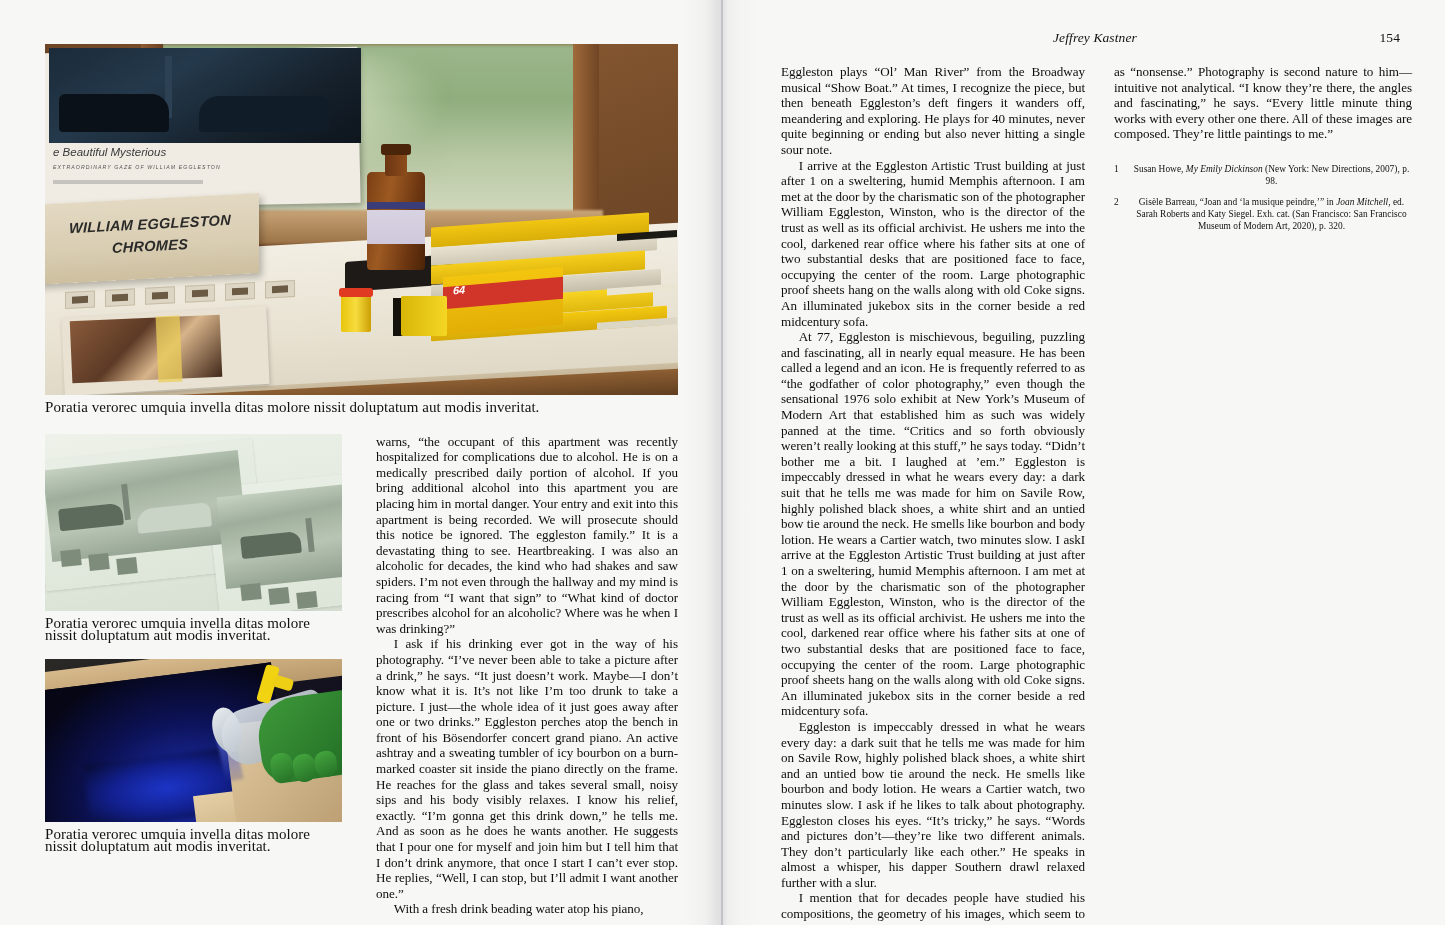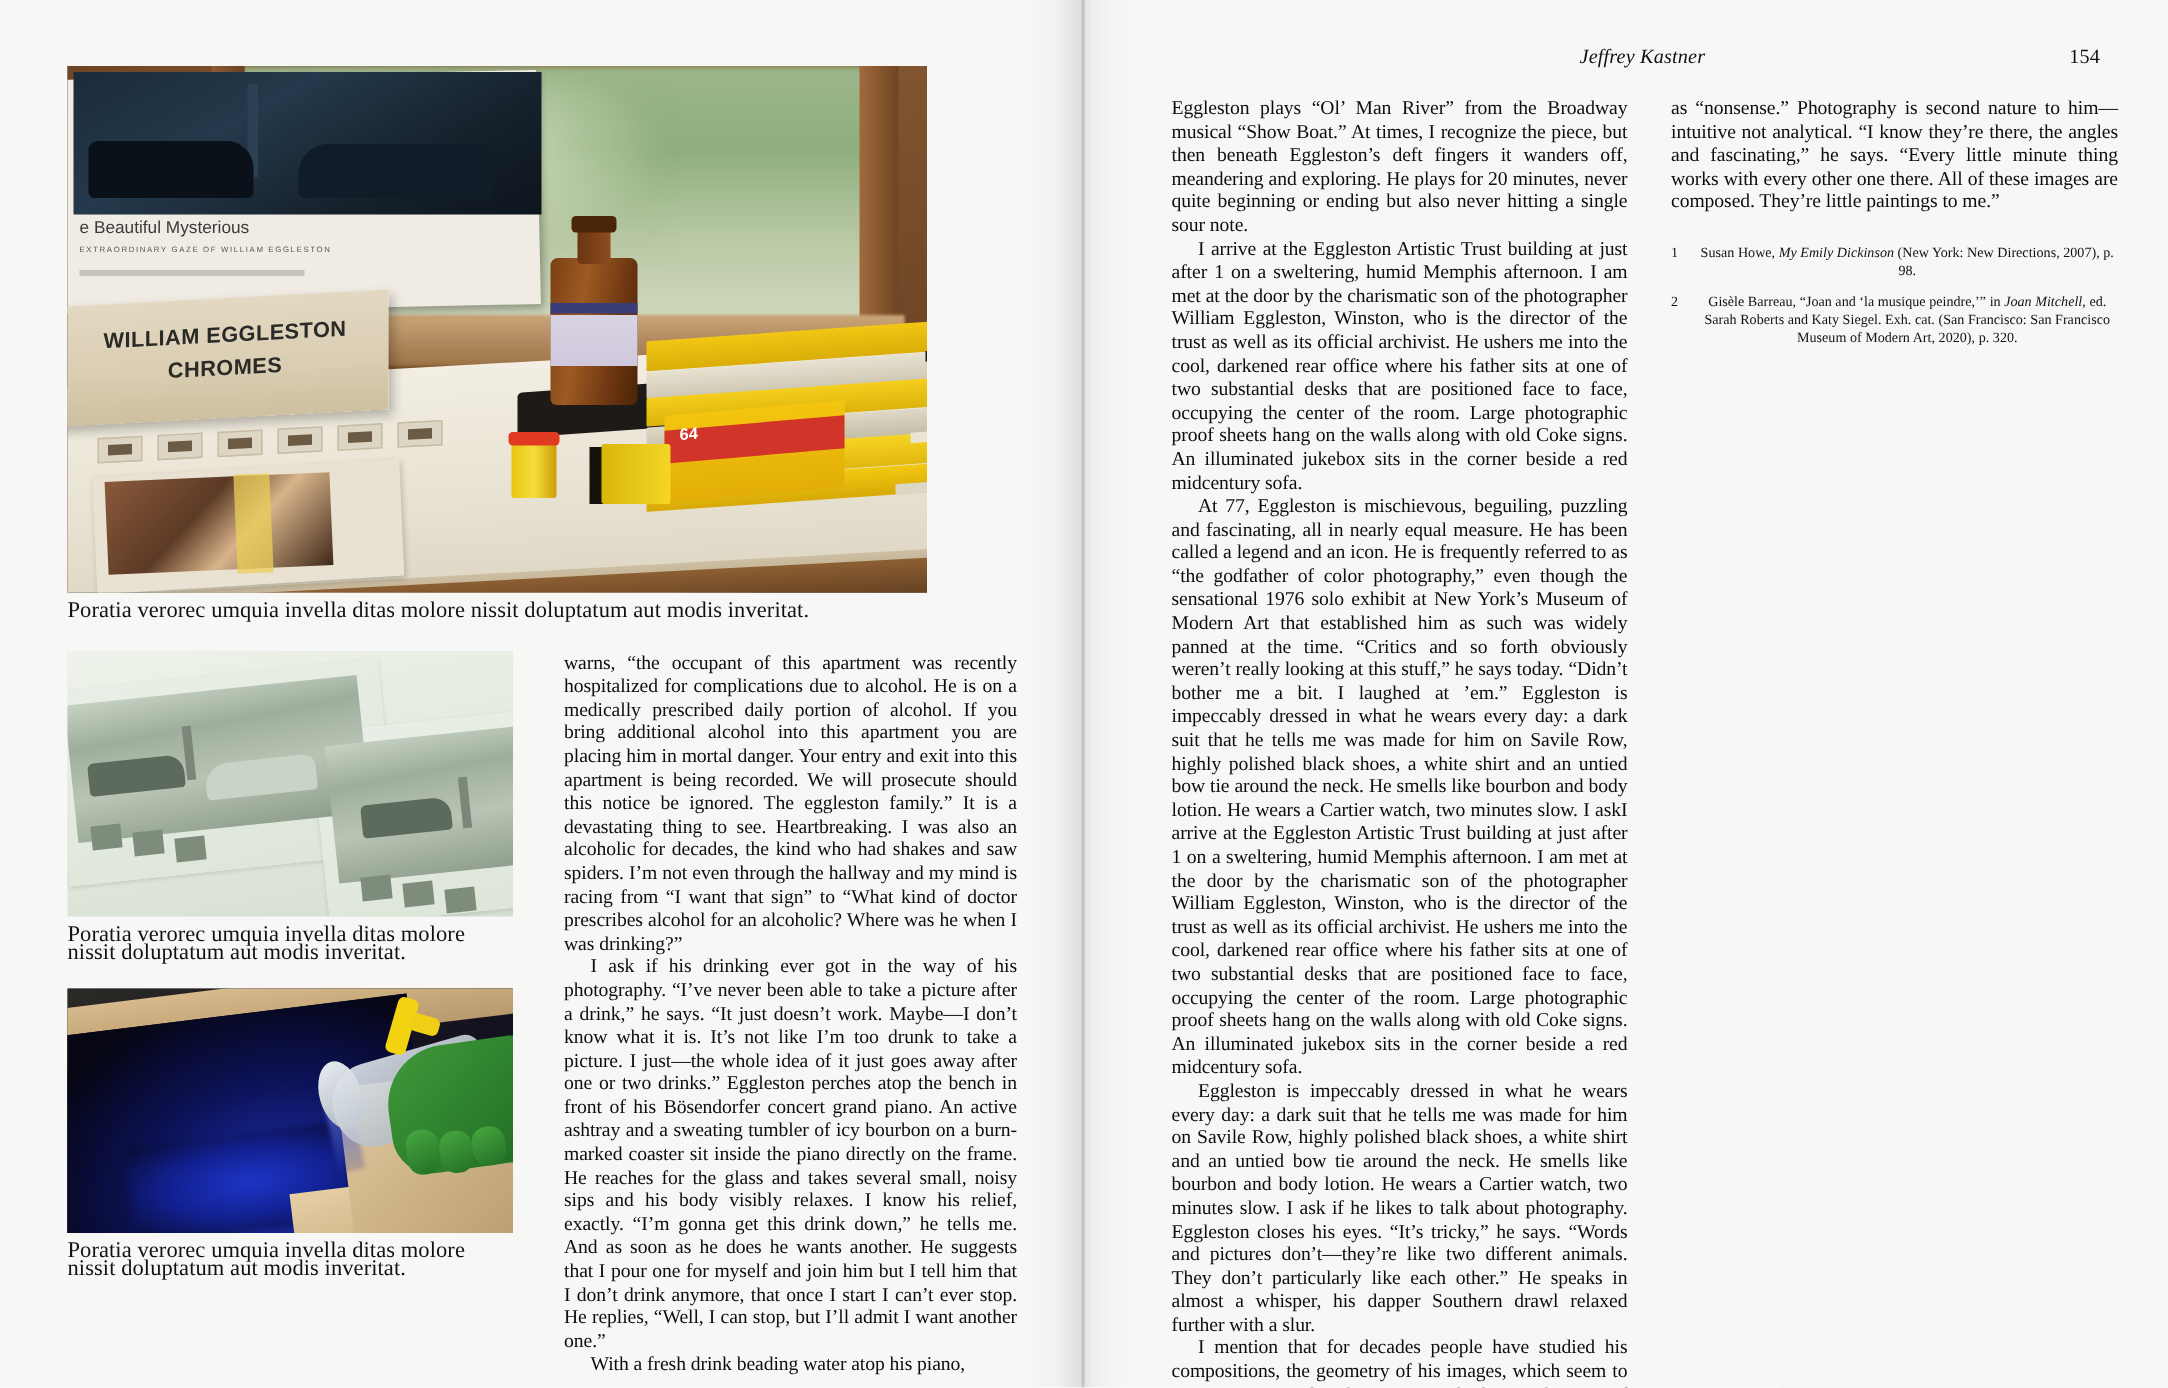--- a/index.html
+++ b/index.html
@@ -76,24 +76,25 @@
   }
   .rh-left  .rh-title { margin-left: 152px; }
   .rh-right { justify-content: flex-start; }
   .rh-right .rh-title { margin-left: 272px; }
   .rh-right .rh-folio { margin-left: auto; }
 
   
   .hero-figure { margin-top: 14px; width: 633px; }
   .hero-photo {
     position: relative;
-    width: 573px;
+    width: 633px;
     height: 351px;
     overflow: hidden;
     background: #2a2c2e;
+    font-style: italic;
   }
   .caption {
     font-size: 15px;
     line-height: 12.6px;
     color: #111;
     margin-top: 6px;
     letter-spacing: 0.05px;
   }
 
   .lower-row {
@@ -612,21 +613,21 @@
   <div class="page page-right">
 
     <div class="running-head rh-right">
       <span class="rh-title">Jeffrey Kastner</span>
       <span class="rh-folio">154</span>
     </div>
 
     <div class="right-cols">
 
       <div class="col-a body">
-        <p class="noindent">Eggleston plays “Ol’ Man River” from the Broadway musical “Show Boat.” At times, I recognize the piece, but then beneath Eggleston’s deft fingers it wanders off, meandering and exploring. He plays for 20 minutes, never quite beginning or ending but also never hitting a single sour note.</p>
+        <p class="noindent">Eggleston plays “Ol’ Man River” from the Broadway musical “Show Boat.” At times, I recognize the piece, but then beneath Eggleston’s deft fingers it wanders off, meandering and exploring. He plays for 40 minutes, never quite beginning or ending but also never hitting a single sour note.</p>
         <p>I arrive at the Eggleston Artistic Trust building at just after 1 on a sweltering, humid Memphis afternoon. I am met at the door by the charismatic son of the photographer William Eggleston, Winston, who is the director of the trust as well as its official archivist. He ushers me into the cool, darkened rear office where his father sits at one of two substantial desks that are positioned face to face, occupying the center of the room. Large photographic proof sheets hang on the walls along with old Coke signs. An illuminated jukebox sits in the corner beside a red midcentury sofa.</p>
         <p>At 77, Eggleston is mischievous, beguiling, puzzling and fascinating, all in nearly equal measure. He has been called a legend and an icon. He is frequently referred to as “the godfather of color photography,” even though the sensational 1976 solo exhibit at New York’s Museum of Modern Art that established him as such was widely panned at the time. “Critics and so forth obviously weren’t really looking at this stuff,” he says today. “Didn’t bother me a bit. I laughed at ’em.” Eggleston is impeccably dressed in what he wears every day: a dark suit that he tells me was made for him on Savile Row, highly polished black shoes, a white shirt and an untied bow tie around the neck. He smells like bourbon and body lotion. He wears a Cartier watch, two minutes slow. I askI arrive at the Eggleston Artistic Trust building at just after 1 on a sweltering, humid Memphis afternoon. I am met at the door by the charismatic son of the photographer William Eggleston, Winston, who is the director of the trust as well as its official archivist. He ushers me into the cool, darkened rear office where his father sits at one of two substantial desks that are positioned face to face, occupying the center of the room. Large photographic proof sheets hang on the walls along with old Coke signs. An illuminated jukebox sits in the corner beside a red midcentury sofa.</p>
         <p>Eggleston is impeccably dressed in what he wears every day: a dark suit that he tells me was made for him on Savile Row, highly polished black shoes, a white shirt and an untied bow tie around the neck. He smells like bourbon and body lotion. He wears a Cartier watch, two minutes slow. I ask if he likes to talk about photography. Eggleston closes his eyes. “It’s tricky,” he says. “Words and pictures don’t—they’re like two different animals. They don’t particularly like each other.” He speaks in almost a whisper, his dapper Southern drawl relaxed further with a slur.</p>
         <p>I mention that for decades people have studied his compositions, the geometry of his images, which seem to grow more complex the more you look. But this sort of analysis of his work strikes Eggleston</p>
       </div>
 
       <div class="col-b">
         <div class="body">
           <p class="noindent">as “nonsense.” Photography is second nature to him—intuitive not analytical. “I know they’re there, the angles and fascinating,” he says. “Every little minute thing works with every other one there. All of these images are composed. They’re little paintings to me.”</p>
         </div>

